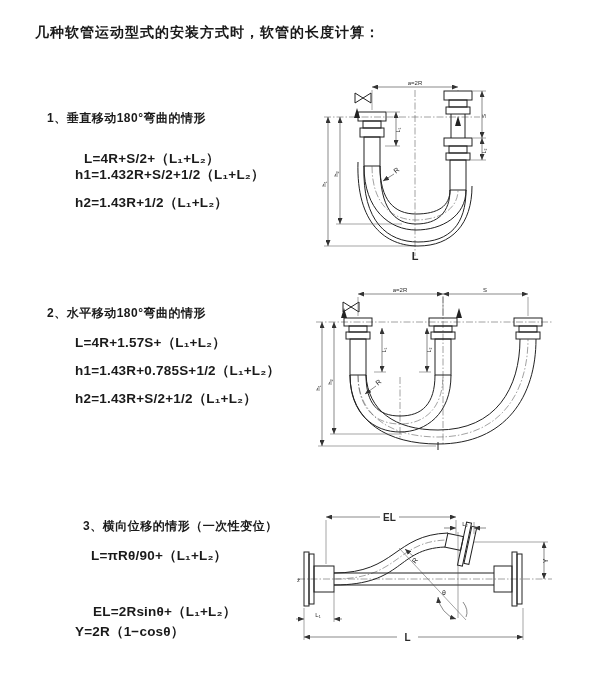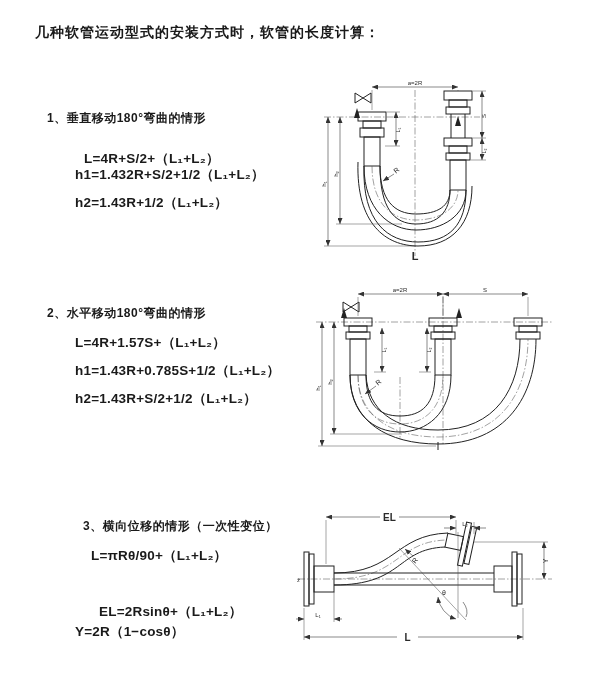--- a/index.html
+++ b/index.html
@@ -207,21 +207,21 @@
 
       <line class="dim" x1="68" y1="104" x2="57" y2="112" marker-end="url(#arr2)"></line>
       <text x="72" y="102" font-size="7" text-anchor="middle" transform="rotate(-40 72 102)">R</text>
     </g>
   </svg>
 
   <div>
     <p class="abs heading" style="left:40px;top:518px;margin-left:43px;">3、横向位移的情形（一次性变位）</p>
     <p class="abs formula" style="left:75px;top:547px;margin-left:16px;">L=πRθ/90+（L₁+L₂）</p>
     <p class="abs formula" style="left:75px;top:575px;margin-top:48px;">Y=2R（1−cosθ）</p>
-    <p class="abs formula" style="left:87px;top:603px;padding-left:12px;">EL=2Rsinθ+（L₁+L₂）</p>
+    <p class="abs formula" style="left:81px;top:603px;padding-left:12px;">EL=2Rsinθ+（L₁+L₂）</p>
   </div>
 
   <svg style="left:296px;top:504px;" width="304" height="150" viewBox="0 0 304 150">
     <defs>
       <marker id="arr3" markerUnits="userSpaceOnUse" markerWidth="6" markerHeight="5" refX="6" refY="2.5" orient="auto-start-reverse">
         <path d="M0,0 L6,2.5 L0,5 z" fill="#333"></path>
       </marker>
     </defs>
 
     <g>

